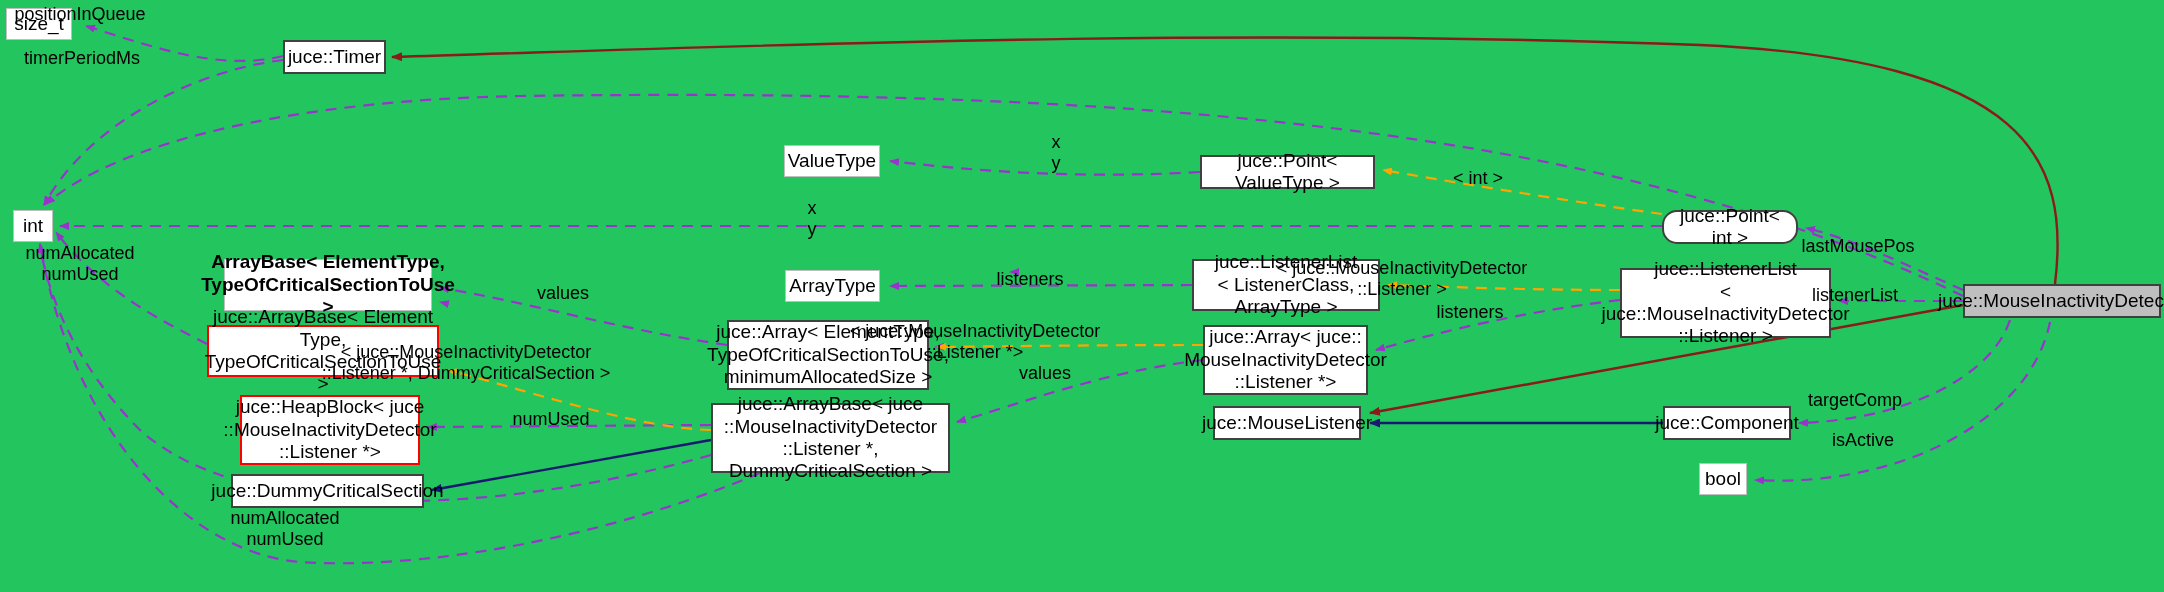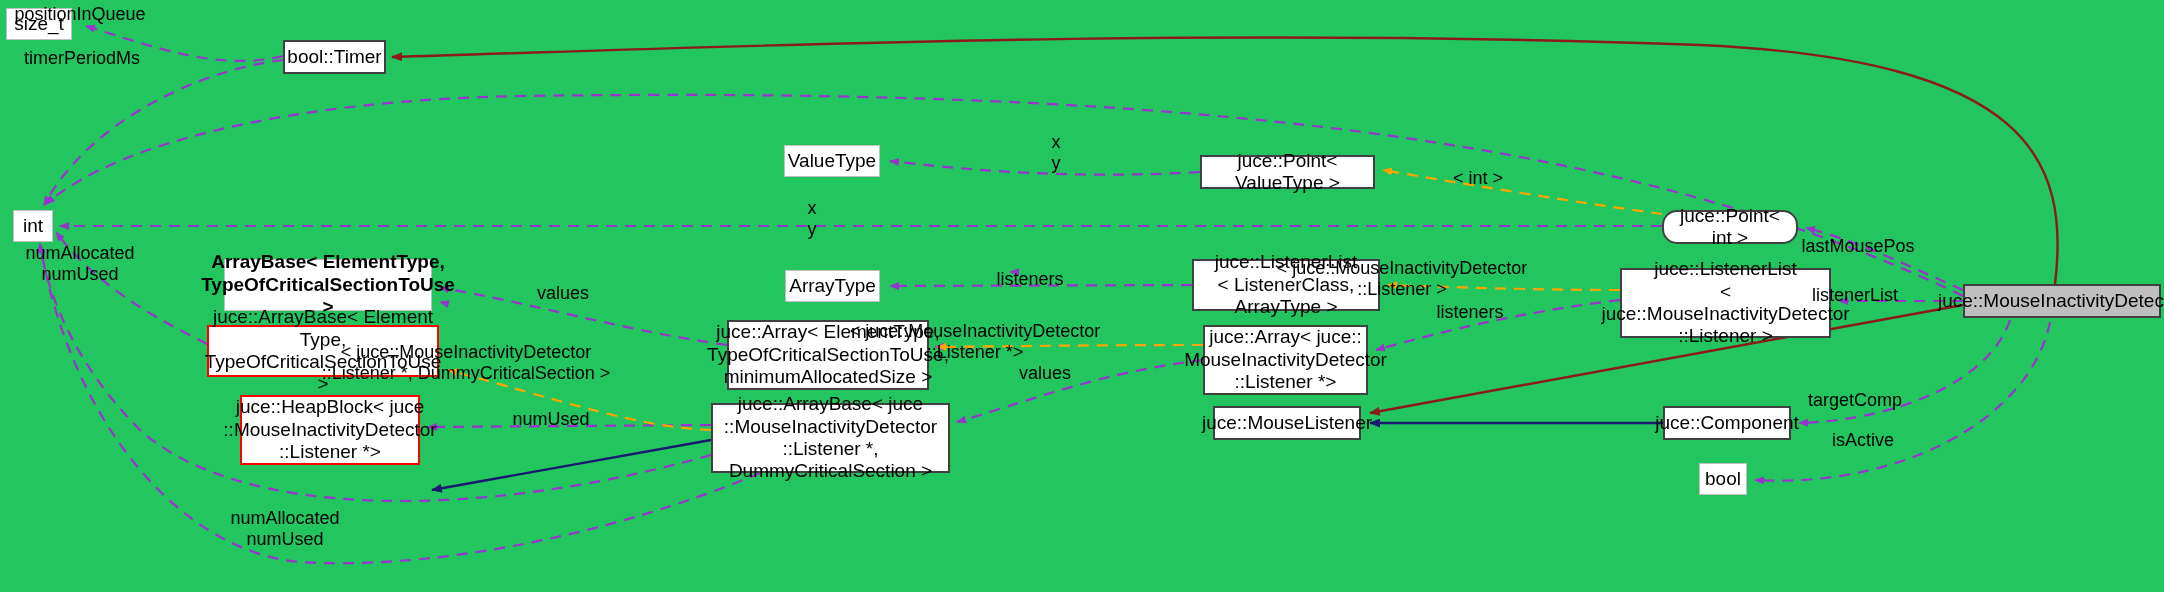--- a/index.html
+++ b/index.html
@@ -144,29 +144,30 @@
 
       <path d="M711,440 L 432,490" stroke="#191970" marker-end="url(#arrow-navy)"></path>
 
       <path d="M1963,305 L 1370,413" stroke="#8b1a1a" marker-end="url(#arrow-dark)"></path>
 
       <path d="M2055,284 C 2070,160 2030,60 1700,45 C 1200,26 700,48 392,57" stroke="#8b1a1a" marker-end="url(#arrow-dark)"></path>
     </g>
   </svg>
 
   <div class="node plain" style="left: 6px; top: 8px; width: 66px; height: 32px;">size_t</div>
-  <div class="node klass" style="left: 283px; top: 40px; width: 103px; height: 34px;">bool::Timer</div>
+  <div class="node klass" style="left: 283px; top: 40px; width: 103px; height: 34px;">juce::Timer</div>
   <div class="node plain" style="left: 13px; top: 210px; width: 40px; height: 32px;">int</div>
   <div class="node plain" style="left: 224px; top: 259px; width: 208px; height: 52px; font-weight: bold;">ArrayBase&lt; ElementType,
  TypeOfCriticalSectionToUse &gt;</div>
   <div class="node red" style="left: 207px; top: 325px; width: 232px; height: 52px;">juce::ArrayBase&lt; Element
 Type, TypeOfCriticalSectionToUse &gt;</div>
   <div class="node red" style="left: 240px; top: 395px; width: 180px; height: 70px;">juce::HeapBlock&lt; juce
 ::MouseInactivityDetector
 ::Listener *&gt;</div>
+  <div class="node klass" style="left: 231px; top: 474px; width: 193px; height: 34px;">juce::DummyCriticalSection</div>
   <div class="node plain" style="left: 784px; top: 145px; width: 96px; height: 32px;">ValueType</div>
   <div class="node plain" style="left: 785px; top: 270px; width: 95px; height: 32px;">ArrayType</div>
   <div class="node klass" style="left: 727px; top: 320px; width: 202px; height: 70px;">juce::Array&lt; ElementType,
  TypeOfCriticalSectionToUse,
  minimumAllocatedSize &gt;</div>
   <div class="node klass" style="left: 711px; top: 403px; width: 239px; height: 70px;">juce::ArrayBase&lt; juce
 ::MouseInactivityDetector
 ::Listener *, DummyCriticalSection &gt;</div>
   <div class="node klass" style="left: 1200px; top: 155px; width: 175px; height: 34px;">juce::Point&lt; ValueType &gt;</div>
   <div class="node klass" style="left: 1662px; top: 210px; width: 136px; height: 34px; border-radius: 15px;">juce::Point&lt; int &gt;</div>

